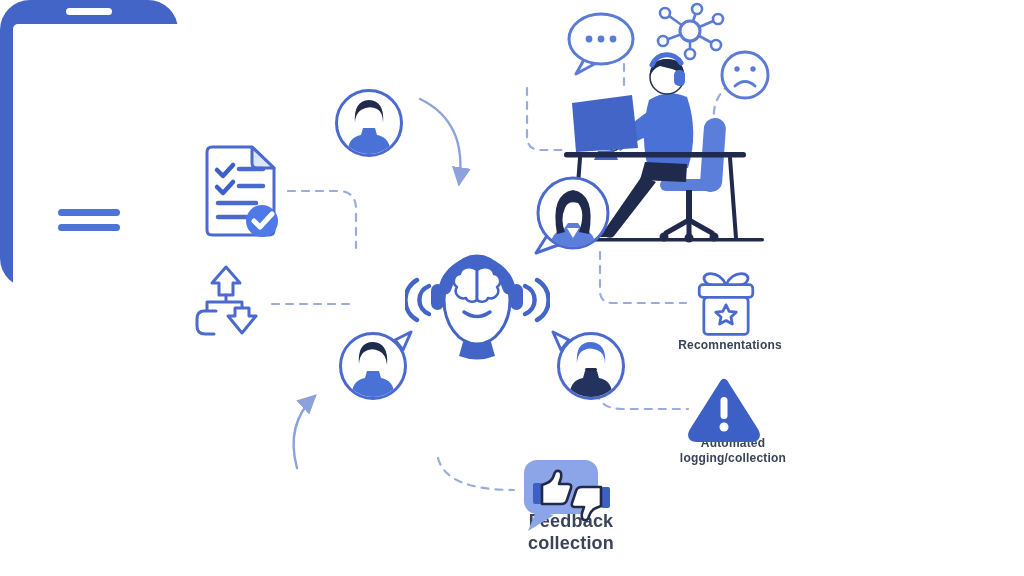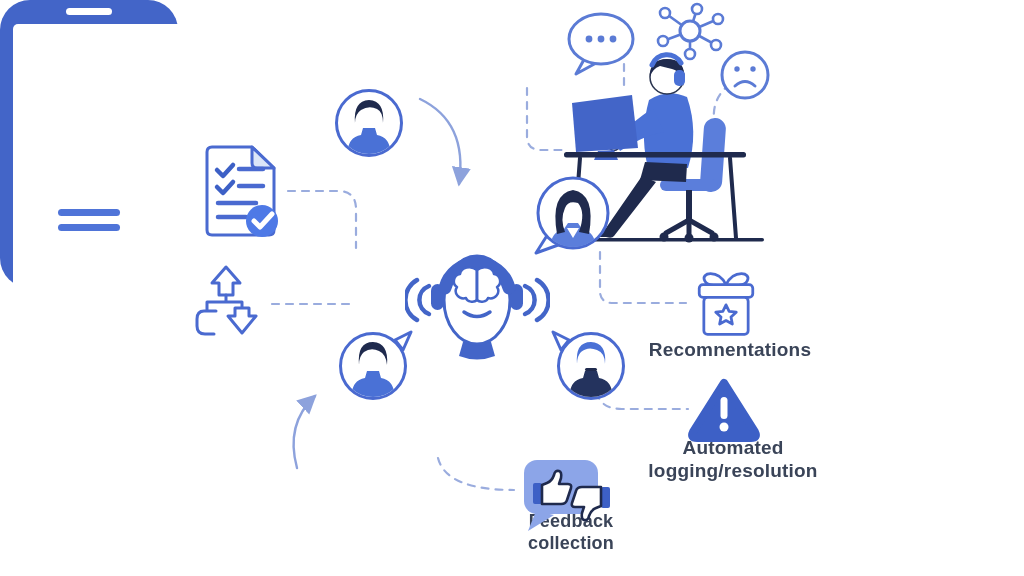--- a/index.html
+++ b/index.html
@@ -1,21 +1,21 @@
 <!DOCTYPE html>
 <html><head>
 <meta charset="utf-8">
 <title>Diagram</title>
 <style>
   html,body{margin:0;padding:0;background:#ffffff;}
   #canvas{position:relative;width:1024px;height:576px;background:#ffffff;overflow:hidden;
           font-family:"Liberation Sans",sans-serif;}
   .abs{position:absolute;}
   .blob{position:absolute;background:#E9EEF9;}
-  .label{position:absolute;color:#3A4458;font-weight:600;font-size:19px;line-height:1.22;
+  .label{position:absolute;color:#3A4458;font-weight:600;font-size:12px;line-height:1.22;
          text-align:center;letter-spacing:.2px;}
   .label-blue{color:#7289D4;}
   #lbl-nlp{left:500px;top:56px;width:72px;font-size:21px;letter-spacing:1px;}
   #lbl-sentiment{left:706px;top:142px;width:96px;font-size:13px;line-height:1.1;}
   #lbl-faqs{left:158px;top:228px;width:172px;}
   #lbl-ticket{left:148px;top:340px;width:152px;}
   #lbl-reco{left:644px;top:338px;width:172px;}
   #lbl-complaint{left:648px;top:436px;width:170px;}
   #lbl-feedback{left:506px;top:511px;width:130px;font-size:18px;}
   
@@ -268,21 +268,21 @@
     <span>Recomnentations</span>
   </div>
 
   <svg class="abs z2" style="left:686px;top:376px;" width="76" height="68" viewBox="0 0 76 68">
     <path d="M38,7 L69,56 Q72,62 65,62 H11 Q4,62 7,56 Z" fill="#3D60C6" stroke="#3D60C6" stroke-width="8" stroke-linejoin="round"></path>
     <rect x="34.5" y="21" width="7" height="22" rx="3.5" fill="#ffffff"></rect>
     <circle cx="38" cy="51" r="4.5" fill="#ffffff"></circle>
   </svg>
   <div class="label" id="lbl-complaint">
     <span>Automated</span><br>
-    <span>logging/resolution</span>
+    <span>logging/collection</span>
   </div>
 
   <svg class="abs z2" style="left:516px;top:455px;" width="100" height="80" viewBox="0 0 100 80">
     <path d="M20,56 L12,76 L38,60 Z" fill="#8CA5E8"></path>
     <rect x="8" y="5" width="74" height="54" rx="13" fill="#8CA5E8"></rect>
     <g>
       <rect x="17" y="28" width="9" height="21" rx="2" fill="#3D60C6"></rect>
       <path d="M26,49 V30 L31,28 Q36,26 38,20 Q39,15 43,16 Q46,17 45,23 L43,29 H52 Q56,29 55,33 L51,45 Q50,49 45,49 Z" fill="#ffffff" stroke="#1F2A4D" stroke-width="2.6" stroke-linejoin="round"></path>
     </g>
     <g>

